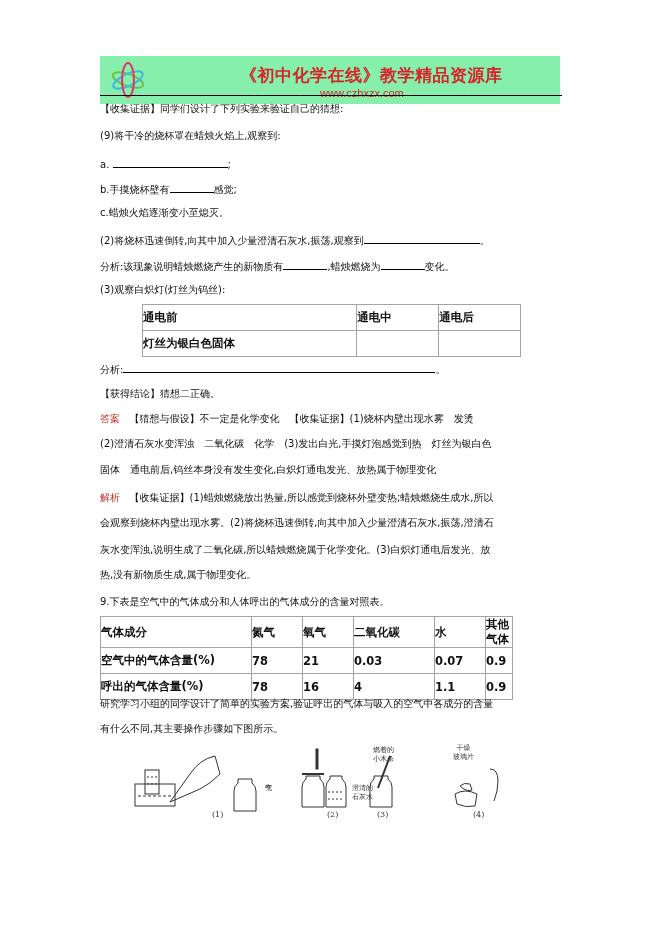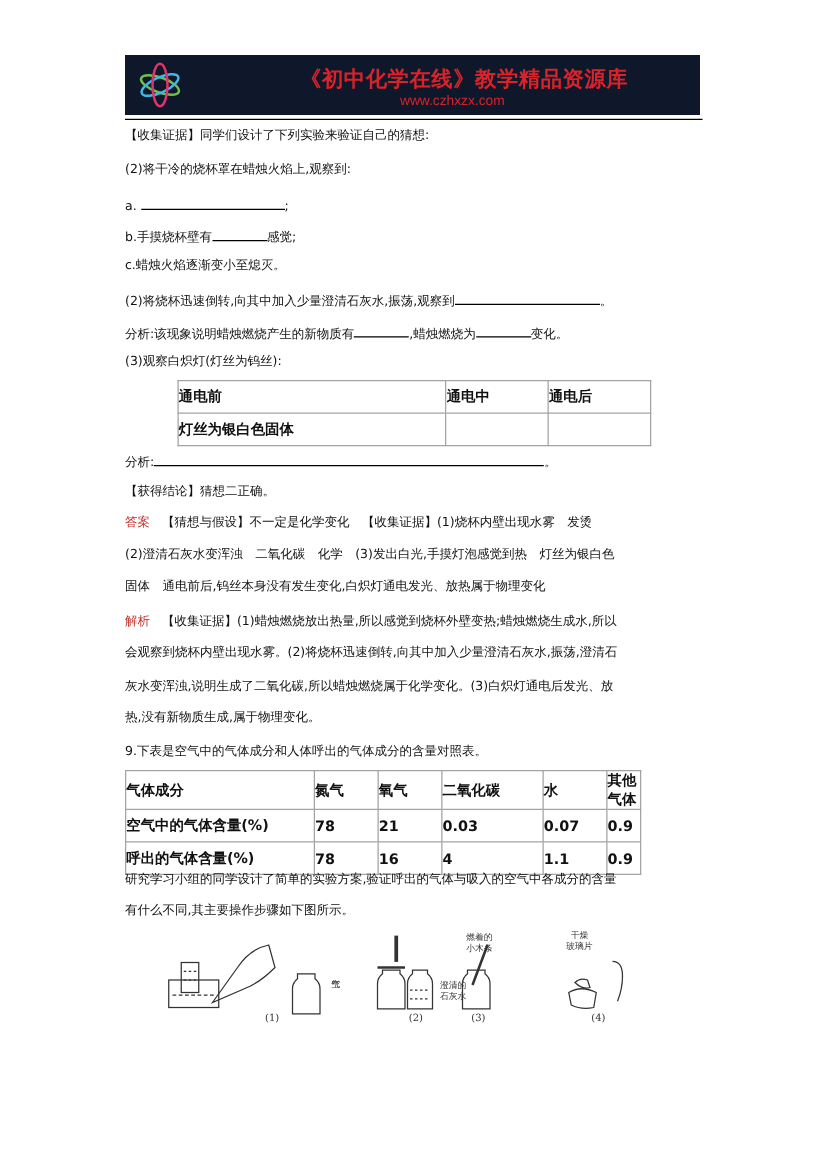--- a/index.html
+++ b/index.html
@@ -2,22 +2,22 @@
 <html><head>
 <meta charset="utf-8">
 <style>
   html, body { margin: 0; padding: 0; background: #ffffff; }
   body {
     width: 661px; height: 935px; position: relative; overflow: hidden;
     font-family: "DejaVu Sans", "Liberation Sans", sans-serif;
     color: #111;
   }
   .header {
-    position: absolute; left: 100px; top: 44px; width: 460px; height: 48px;
-    background: #0f172a;
+    position: absolute; left: 100px; top: 56px; width: 460px; height: 48px;
+    background: #86efac;
   }
   .logo { position: absolute; left: 6px; top: 4px; width: 44px; height: 40px; }
   .site-title {
     position: absolute; left: 140px; top: 8px; font-family: "DejaVu Serif", serif;
     font-weight: bold; font-size: 17px; color: #d8232a; letter-spacing: 0.5px; white-space: nowrap;
   }
   .site-url {
     position: absolute; left: 220px; top: 31px; font-size: 11px; color: #d8232a;
     font-family: "Liberation Sans", sans-serif;
     text-align: center;
@@ -50,21 +50,21 @@
     <ellipse cx="22" cy="20" rx="16" ry="6" fill="none" stroke="#6cc24a" stroke-width="2" transform="rotate(20 22 20)"></ellipse>
     <ellipse cx="22" cy="20" rx="16" ry="6" fill="none" stroke="#3fb6e6" stroke-width="2" transform="rotate(-25 22 20)"></ellipse>
     <ellipse cx="22" cy="20" rx="6" ry="17" fill="none" stroke="#e0336b" stroke-width="2"></ellipse>
   </svg>
   <div class="site-title">《初中化学在线》教学精品资源库</div>
   <div class="site-url">www.czhxzx.com</div>
 </div>
 <div class="header-rule"></div>
 
 <div class="line" style="top:102px">【收集证据】同学们设计了下列实验来验证自己的猜想:</div>
-<div class="line" style="top:129px">(2)将干冷的烧杯罩在蜡烛火焰上,观察到:</div>
+<div class="line" style="top:129px">(9)将干冷的烧杯罩在蜡烛火焰上,观察到:</div>
 <div class="line" style="top:156px">
   <span>a.</span>
   <span class="blank" style="width:115px"></span><span>;</span>
 </div>
 <div class="line" style="top:181px">
   <span>b.手摸烧杯壁有</span><span class="blank" style="width:44px"></span><span>感觉;</span>
 </div>
 <div class="line" style="top:206px">c.蜡烛火焰逐渐变小至熄灭。</div>
 <div class="line" style="top:232px">
   <span>(2)将烧杯迅速倒转,向其中加入少量澄清石灰水,振荡,观察到</span><span class="blank" style="width:116px"></span><span>。</span>

